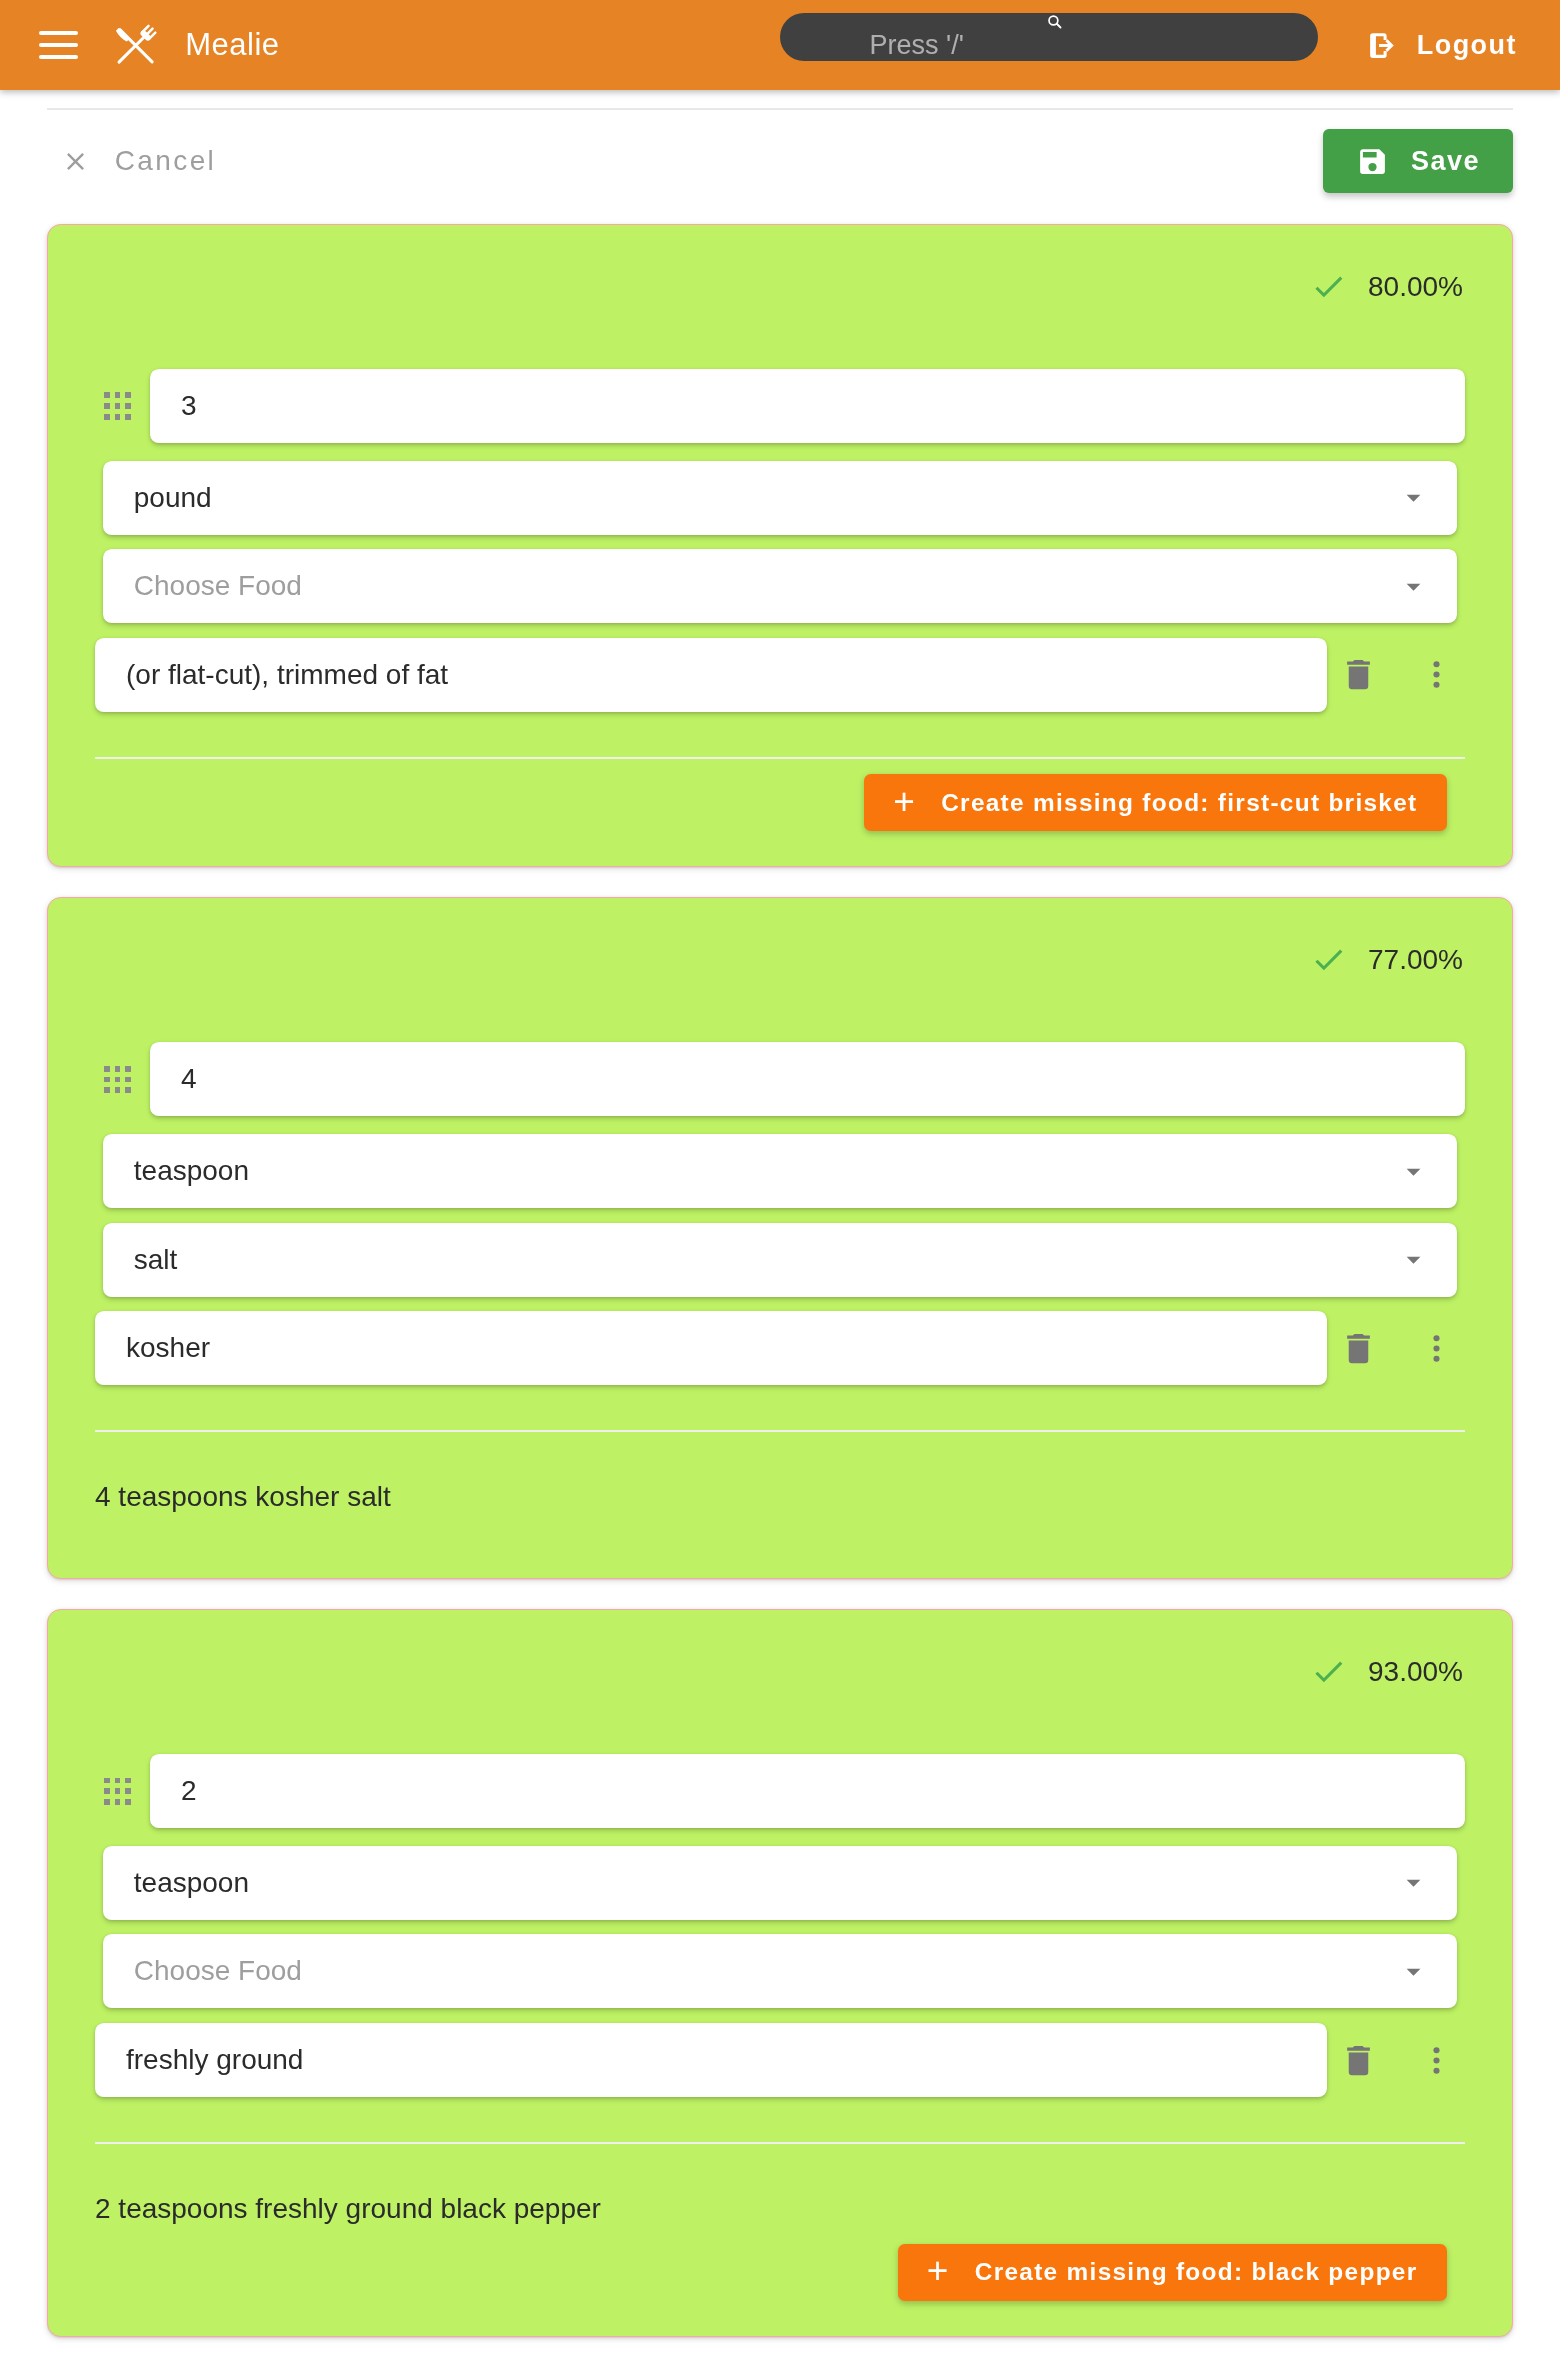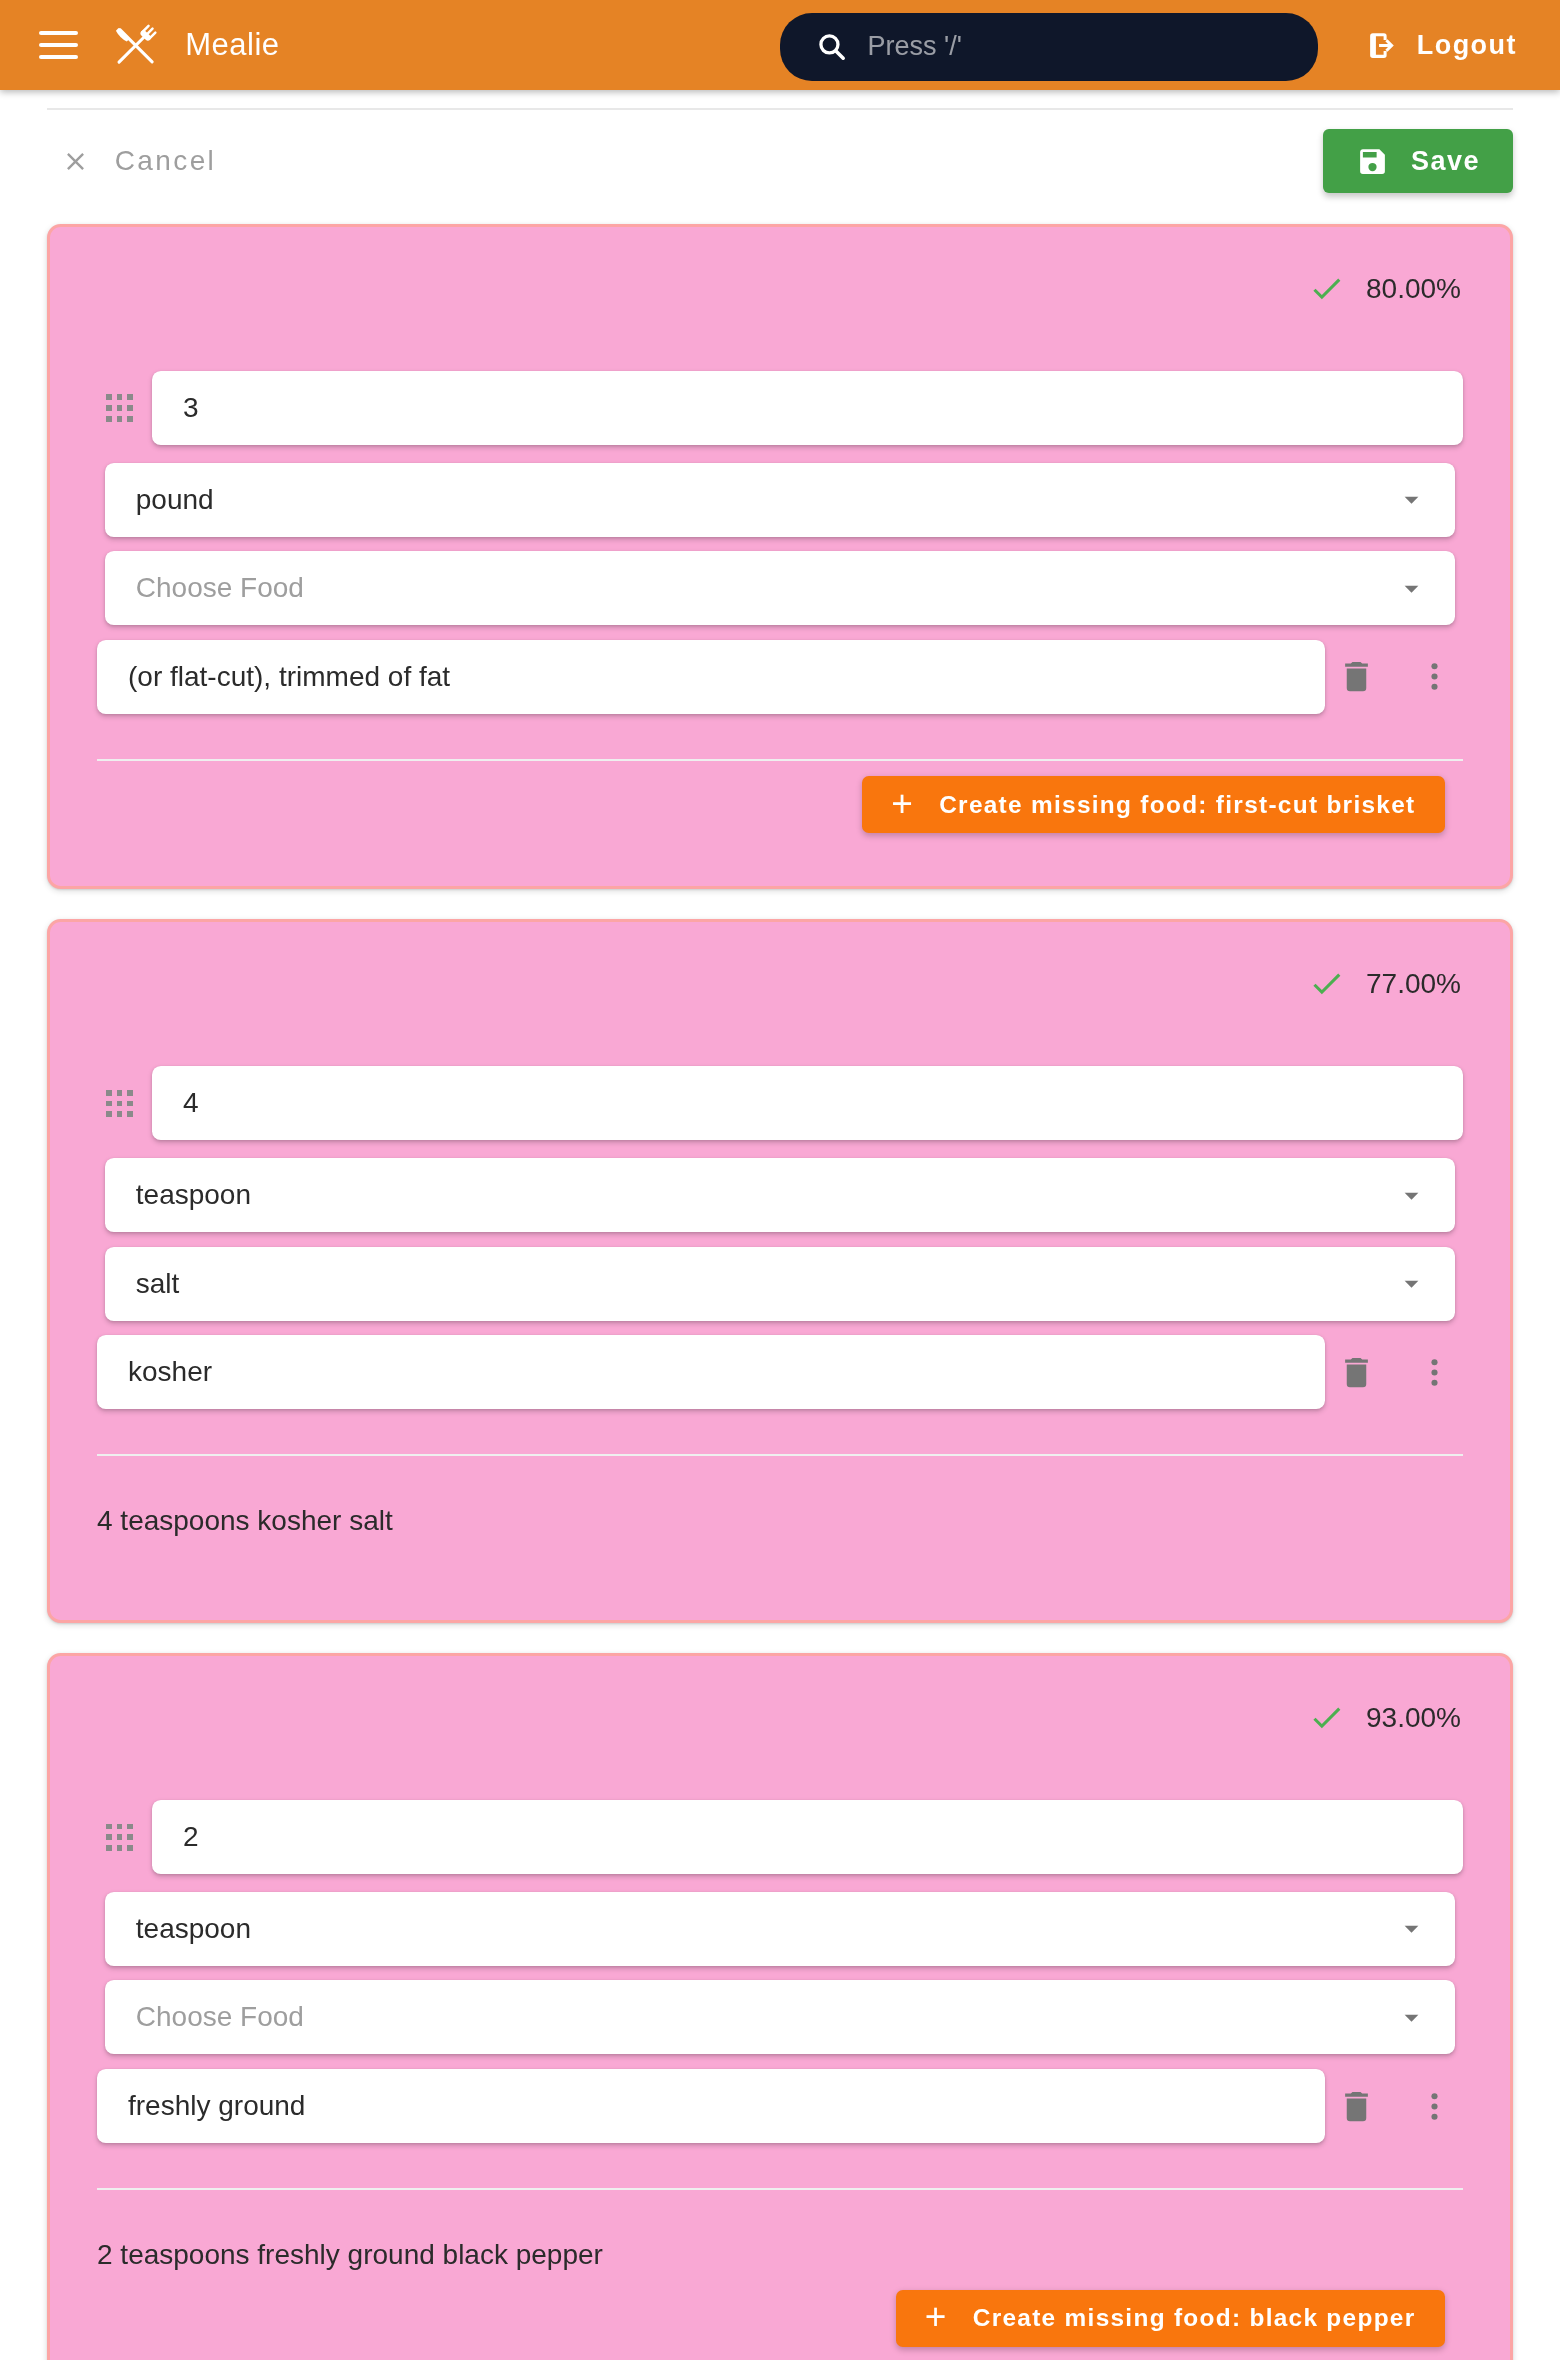--- a/index.html
+++ b/index.html
@@ -26,25 +26,26 @@
     display: flex; flex-direction: column; justify-content: space-between;
     cursor: pointer; margin-left: 11.7px;
   }
   .hamburger span { display:block; height: 4.4px; background: #fff; border-radius: 2px; }
   .logo { margin-left: 29px; width: 57px; height: 57px; }
   .app-title { color: #fff; font-size: 31px; font-weight: 400; margin-left: 21.5px; letter-spacing: 0.5px; }
 
   .search-pill {
     position: absolute;
     left: 780px; top: 12.7px;
-    width: 538px; height: 68px;
-    background: #0f172a;
+    width: 538px; height: 48px;
+    background: #404040;
     border-radius: 32px;
     display: flex; align-items: center;
     padding: 0 23.4px 0 35px;
+    flex-direction: column;
   }
   .search-pill input {
     background: transparent; border: none; outline: none;
     color: #fff; font-size: 27px; margin-left: 19.5px; width: 390px;
     font-family: "Liberation Sans", sans-serif;
   }
   .search-pill input::placeholder { color: rgba(255,255,255,0.58); }
 
   .logout-btn {
     margin-left: auto;
@@ -74,25 +75,25 @@
     box-shadow: 0 3.9px 5.9px rgba(0,0,0,0.22);
     cursor: pointer;
     font-family: "Liberation Sans", sans-serif;
   }
   .btn-parse { background: #1976D2; }
   .btn-save  { background: #43A047; }
 
   
   .card {
     margin: 0 47px 30px;
-    background: #f9a8d4;
-    border: 3px solid #fca5a5;
+    background: #bef264;
+    border: 1px solid #fca5a5;
     border-radius: 13.7px;
     box-shadow: 0 2px 5.9px rgba(0,0,0,0.14), 0 1px 2px rgba(0,0,0,0.10);
-    padding: 43px 47px 53px;
+    padding: 43px 47px 35px;
   }
   .confidence-row {
     display: flex; justify-content: flex-end; align-items: center; gap: 21.5px;
     margin-bottom: 64px; padding-right: 2px;
     font-size: 28px; color: #2b2b2b;
   }
 
   .field {
     background: #fff; border-radius: 8.8px; height: 74px;
     box-shadow: 0 2.9px 4.9px rgba(0,0,0,0.17), 0 1px 2.9px rgba(0,0,0,0.11);

